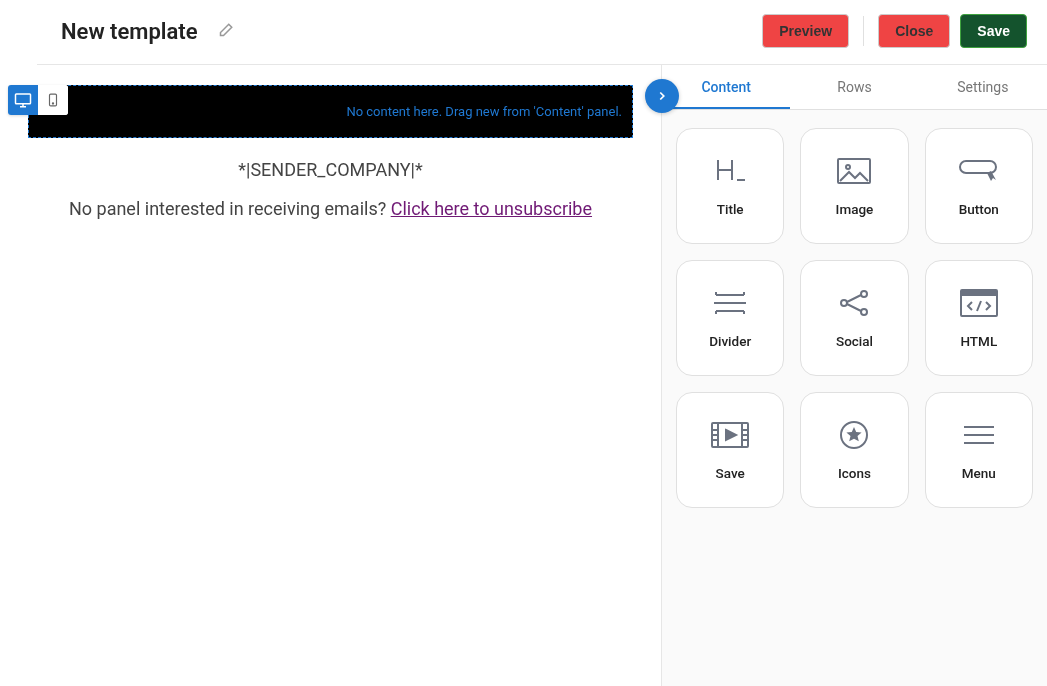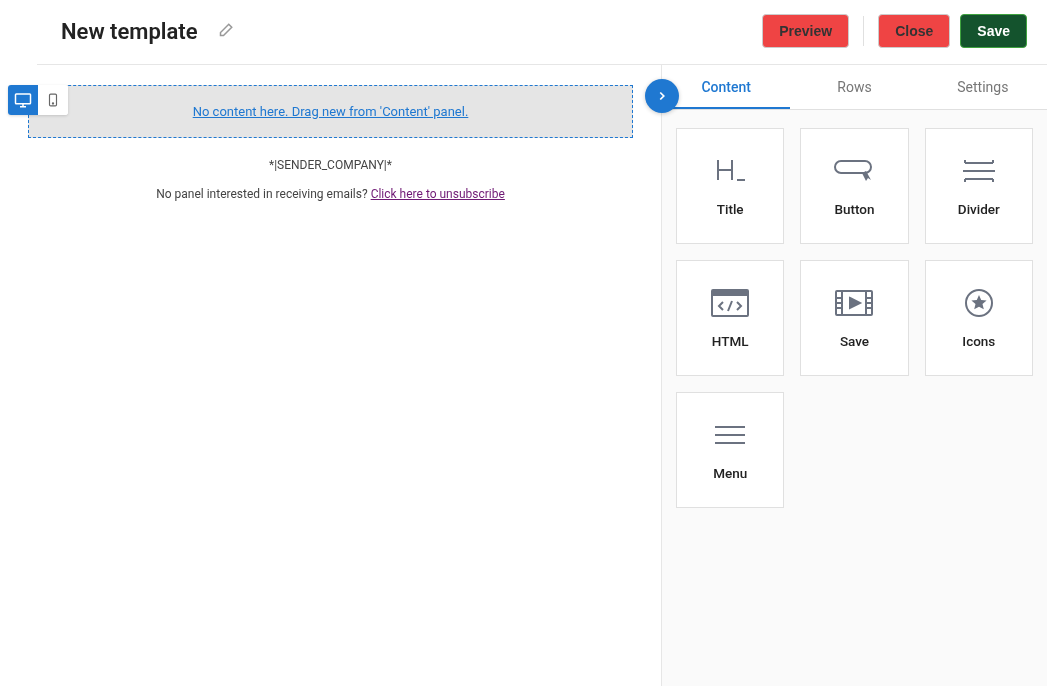--- a/index.html
+++ b/index.html
@@ -10,30 +10,30 @@
 .edit-icon { color: #999; cursor: pointer; display: inline-flex; }
 .header-right { display: flex; align-items: center; gap: 10px; }
 .vsep { width: 1px; height: 30px; background: #e0e0e0; margin: 0 4px; }
 .btn { padding: 8px 16px; font-size: 14px; border-radius: 4px; border: 1px solid #ccc; background: #ef4444; cursor: pointer; font-weight: 600; color: #333; }
 .btn-primary { background: #14532d; border-color: #3fa33f; color: #fff; }
 .main { display: flex; height: calc(686px - 60px); }
 .canvas-area { flex: 1; position: relative; padding: 20px 14px; overflow: auto; }
 .device-toggle { position: absolute; top: 20px; left: 8px; display: flex; background: #fff; box-shadow: 0 1px 3px rgba(0,0,0,0.15); border-radius: 3px; overflow: hidden; z-index: 5; }
 .device-btn { width: 30px; height: 30px; display: flex; align-items: center; justify-content: center; cursor: pointer; background: #fff; color: #666; }
 .device-btn.active { background: #1f78d1; color: #fff; }
-.dropzone { margin: 0 14px 18px 14px; padding: 18px 10px; border: 1px dashed #1f78d1; background: #e5e5e5; color: #1f78d1; font-size: 13px; text-align: center; text-decoration: underline; }
-.footer-block { text-align: center; font-size: 12px; line-height: 1.6; color: #444; padding: 0 20px; }
+.dropzone { margin: 0 14px 18px 14px; padding: 18px 10px; border: 1px dashed #1f78d1; background: #000000; color: #1f78d1; font-size: 13px; text-align: right; }
+.footer-block { text-align: center; font-size: 18px; line-height: 1.6; color: #444; padding: 0 20px; }
 .unsub-link { color: #701a75; text-decoration: underline; cursor: pointer; }
 .side-panel { width: 386px; border-left: 1px solid #e6e6e6; background: #fafafa; position: relative; display: flex; flex-direction: column; }
 .collapse-handle { position: absolute; left: -17px; top: 14px; width: 34px; height: 34px; background: #1f78d1; border-radius: 50%; display: flex; align-items: center; justify-content: center; color: #fff; cursor: pointer; box-shadow: 0 1px 4px rgba(0,0,0,0.2); z-index: 10; }
 .tabs { display: flex; border-bottom: 1px solid #e0e0e0; background: #fff; }
 .tab { flex: 1; text-align: center; padding: 14px 0 12px; font-size: 14px; color: #777; cursor: pointer; border-bottom: 2px solid transparent; }
 .tab.active { color: #1f78d1; border-bottom-color: #1f78d1; font-weight: 500; }
 .tiles { padding: 18px 14px; display: grid; grid-template-columns: repeat(3, 1fr); gap: 16px; overflow: auto; }
-.tile { background: #fff; border: 1px solid #e0e0e0; border-radius: 0; height: 116px; display: flex; flex-direction: column; align-items: center; justify-content: center; gap: 14px; cursor: grab; color: #555; font-size: 13.5px; }
+.tile { background: #fff; border: 1px solid #e0e0e0; border-radius: 16px; height: 116px; display: flex; flex-direction: column; align-items: center; justify-content: center; gap: 14px; cursor: grab; color: #555; font-size: 13.5px; }
 .tile-ico { width: 46px; height: 32px; display: flex; align-items: center; justify-content: center; color: #6b7280; }
 .tile-label { color: #222; font-weight: 500; }
 svg { display: block; }
 </style>
 </head>
 <body>
 
 <div class="header">
   <div class="header-left">
     <span class="page-title">New template</span>
@@ -101,20 +101,30 @@
         <div class="tile-ico">
           <svg width="40" height="30" viewBox="0 0 40 30" stroke="currentColor" stroke-width="2" fill="none">
               <path d="M8 4v20M8 14h14M22 4v20"></path>
               <path d="M27 24h8"></path>
             </svg>
         </div>
         <span class="tile-label">Title</span>
       </div>
 
 
+      <div class="tile">
+        <div class="tile-ico">
+          <svg width="36" height="28" viewBox="0 0 36 28" stroke="currentColor" stroke-width="2" fill="none">
+              <rect x="2" y="2" width="32" height="24" rx="1"></rect>
+              <circle cx="12" cy="10" r="2"></circle>
+              <path d="M4 24l9-9 6 6 5-5 8 8"></path>
+            </svg>
+        </div>
+        <span class="tile-label">Image</span>
+      </div>
 
       <div class="tile">
         <div class="tile-ico">
           <svg width="44" height="28" viewBox="0 0 44 28" stroke="currentColor" stroke-width="2" fill="none">
               <rect x="3" y="4" width="36" height="12" rx="6"></rect>
               <path d="M30 16l4 8 2-3 3 2-5-9" fill="currentColor" stroke="none"></path>
             </svg>
         </div>
         <span class="tile-label">Button</span>
       </div>
@@ -123,20 +133,31 @@
         <div class="tile-ico">
           <svg width="40" height="28" viewBox="0 0 40 28" stroke="currentColor" stroke-width="2" fill="none">
               <path d="M6 6h28M6 6v-3M34 6v-3"></path>
               <path d="M4 14h32"></path>
               <path d="M6 22h28M6 22v3M34 22v3"></path>
             </svg>
         </div>
         <span class="tile-label">Divider</span>
       </div>
 
+      <div class="tile">
+        <div class="tile-ico">
+          <svg width="34" height="28" viewBox="0 0 34 28" stroke="currentColor" stroke-width="2" fill="none">
+              <circle cx="7" cy="14" r="3"></circle>
+              <circle cx="27" cy="5" r="3"></circle>
+              <circle cx="27" cy="23" r="3"></circle>
+              <path d="M10 13L24 6M10 15l14 7"></path>
+            </svg>
+        </div>
+        <span class="tile-label">Social</span>
+      </div>
 
       <div class="tile">
         <div class="tile-ico">
           <svg width="40" height="30" viewBox="0 0 40 30" stroke="currentColor" stroke-width="2" fill="none">
               <rect x="2" y="2" width="36" height="26" rx="1"></rect>
               <rect x="2" y="2" width="36" height="6" fill="currentColor" stroke="none"></rect>
               <path d="M13 14l-4 4 4 4M27 14l4 4-4 4M22 13l-4 10"></path>
             </svg>
         </div>
         <span class="tile-label">HTML</span>

